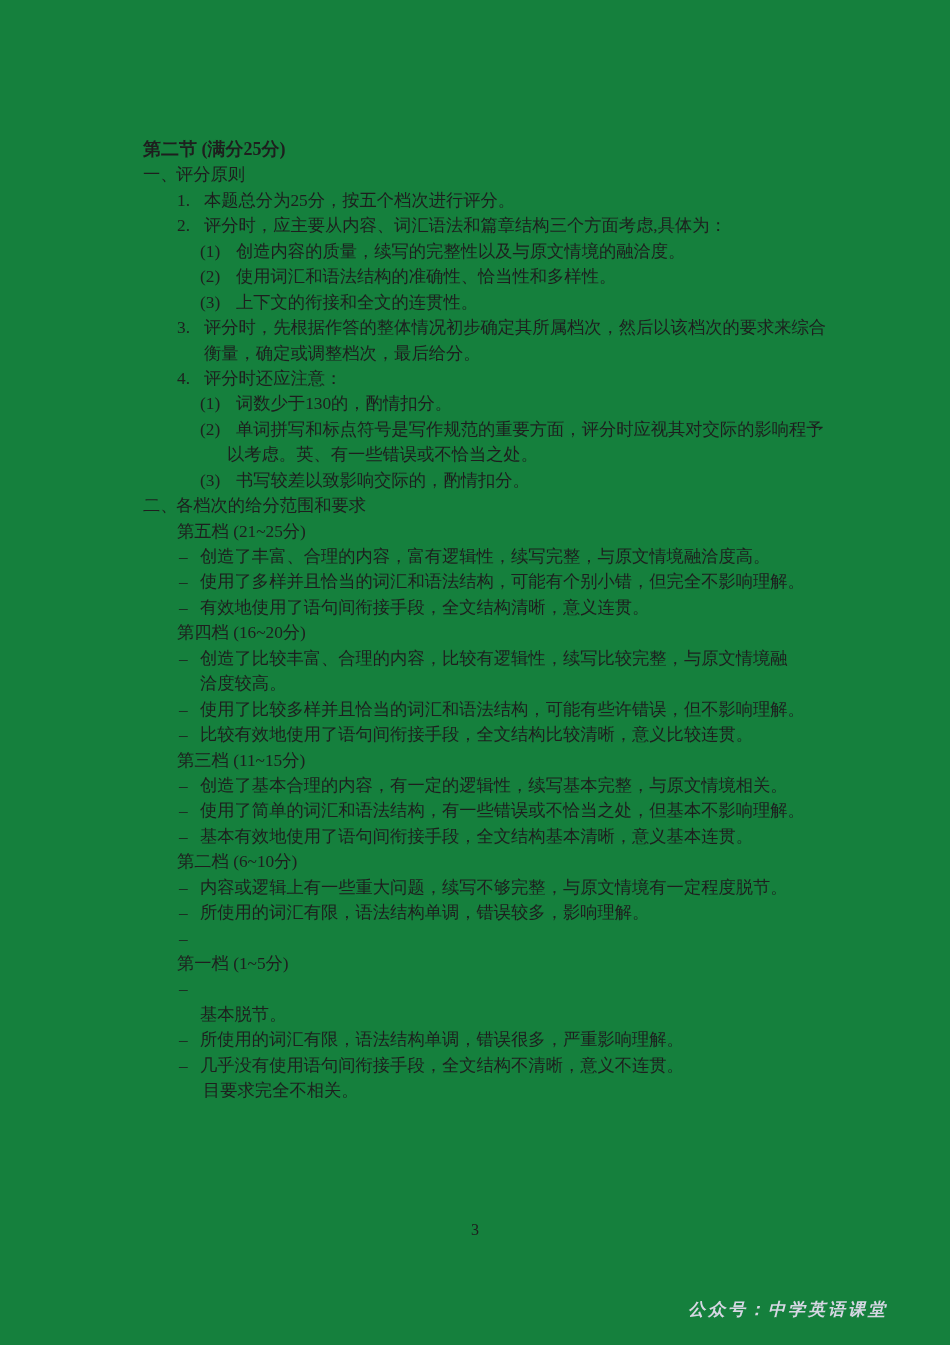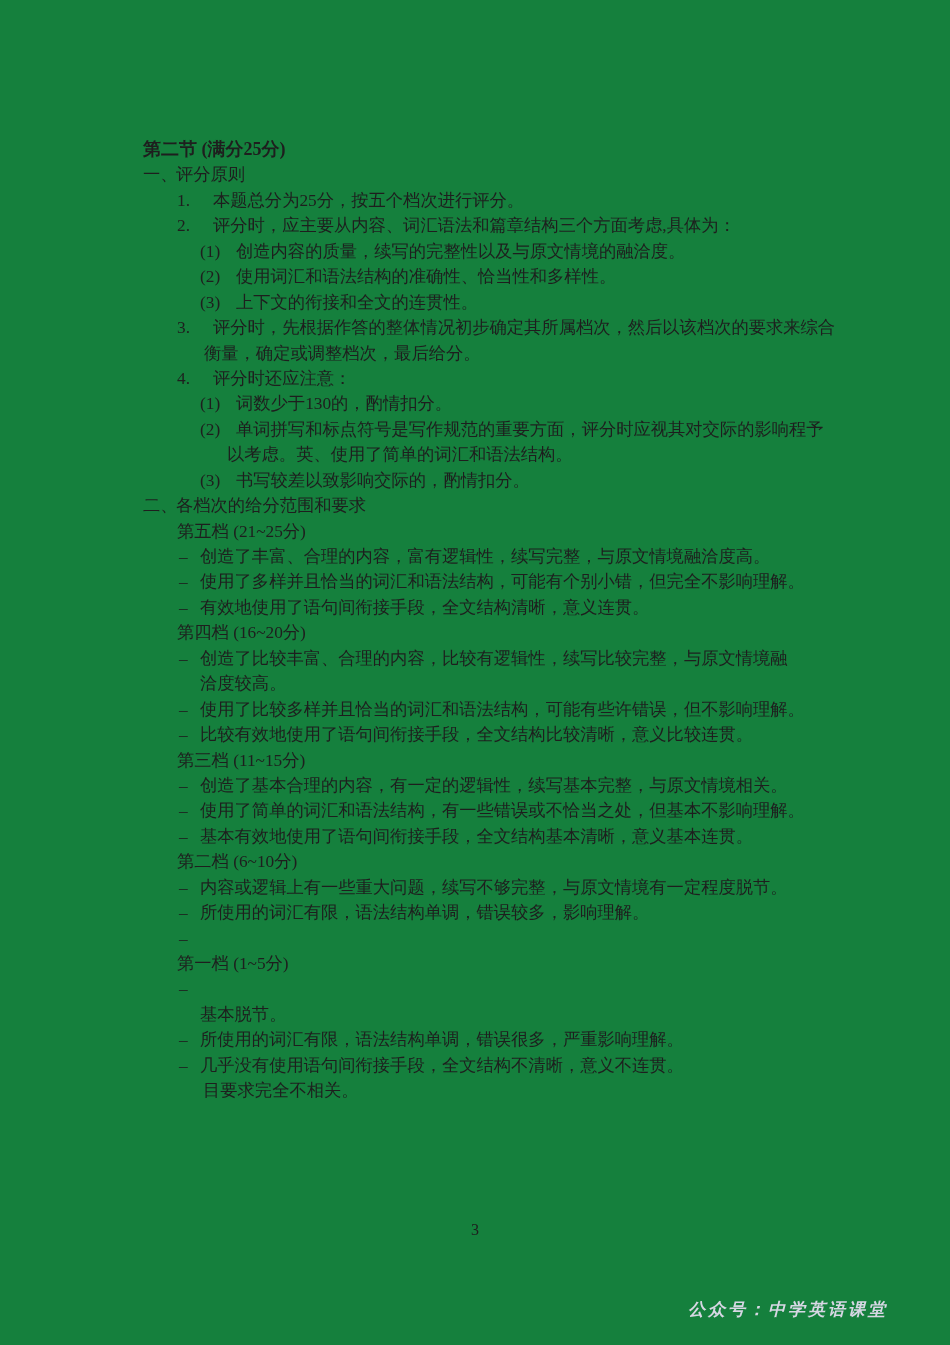--- a/index.html
+++ b/index.html
@@ -23,21 +23,21 @@
     font-size:17.3px;
     line-height:25.45px;
     white-space:nowrap;
   }
   .mk,.txt{position:absolute;top:0;}
   
   .t-title   .txt{left:0;font-weight:700;font-size:18px;}
   .t-sec     .mk {left:0;}
   .t-sec     .txt{left:33px;}
   .t-num     .mk {left:34px;}
-  .t-num     .txt{left:61px;margin-left:9px;}
+  .t-num     .txt{left:61px;}
   .t-numcont .txt{left:61px;}
   .t-sub     .mk {left:57px;}
   .t-sub     .txt{left:93px;text-align:right;}
   .t-subcont .txt{left:84px;}
   .t-tier    .txt{left:34px;}
   .t-dash    .mk {left:36px;}
   .t-dash    .txt{left:57px;}
   .t-dashcont .txt{left:57px;}
   .t-zero    .mk {left:34px;}
   .t-zero    .txt{left:66px;}
@@ -107,21 +107,21 @@
       </div>
       <div class="line t-sub">
         <span class="mk">(1)</span>
         <span class="txt">词数少于130的，酌情扣分。</span>
       </div>
       <div class="line t-sub">
         <span class="mk">(2)</span>
         <span class="txt">单词拼写和标点符号是写作规范的重要方面，评分时应视其对交际的影响程予</span>
       </div>
       <div class="line t-subcont">
-        <span class="txt">以考虑。英、使用了简单的词汇和语法结构。</span>
+        <span class="txt">以考虑。英、有一些错误或不恰当之处。</span>
       </div>
       <div class="line t-sub">
         <span class="mk">(3)</span>
         <span class="txt">书写较差以致影响交际的，酌情扣分。</span>
       </div>
       <div class="line t-sec">
         <span class="mk">二、</span>
         <span class="txt">各档次的给分范围和要求</span>
       </div>
       <div class="line t-tier">

